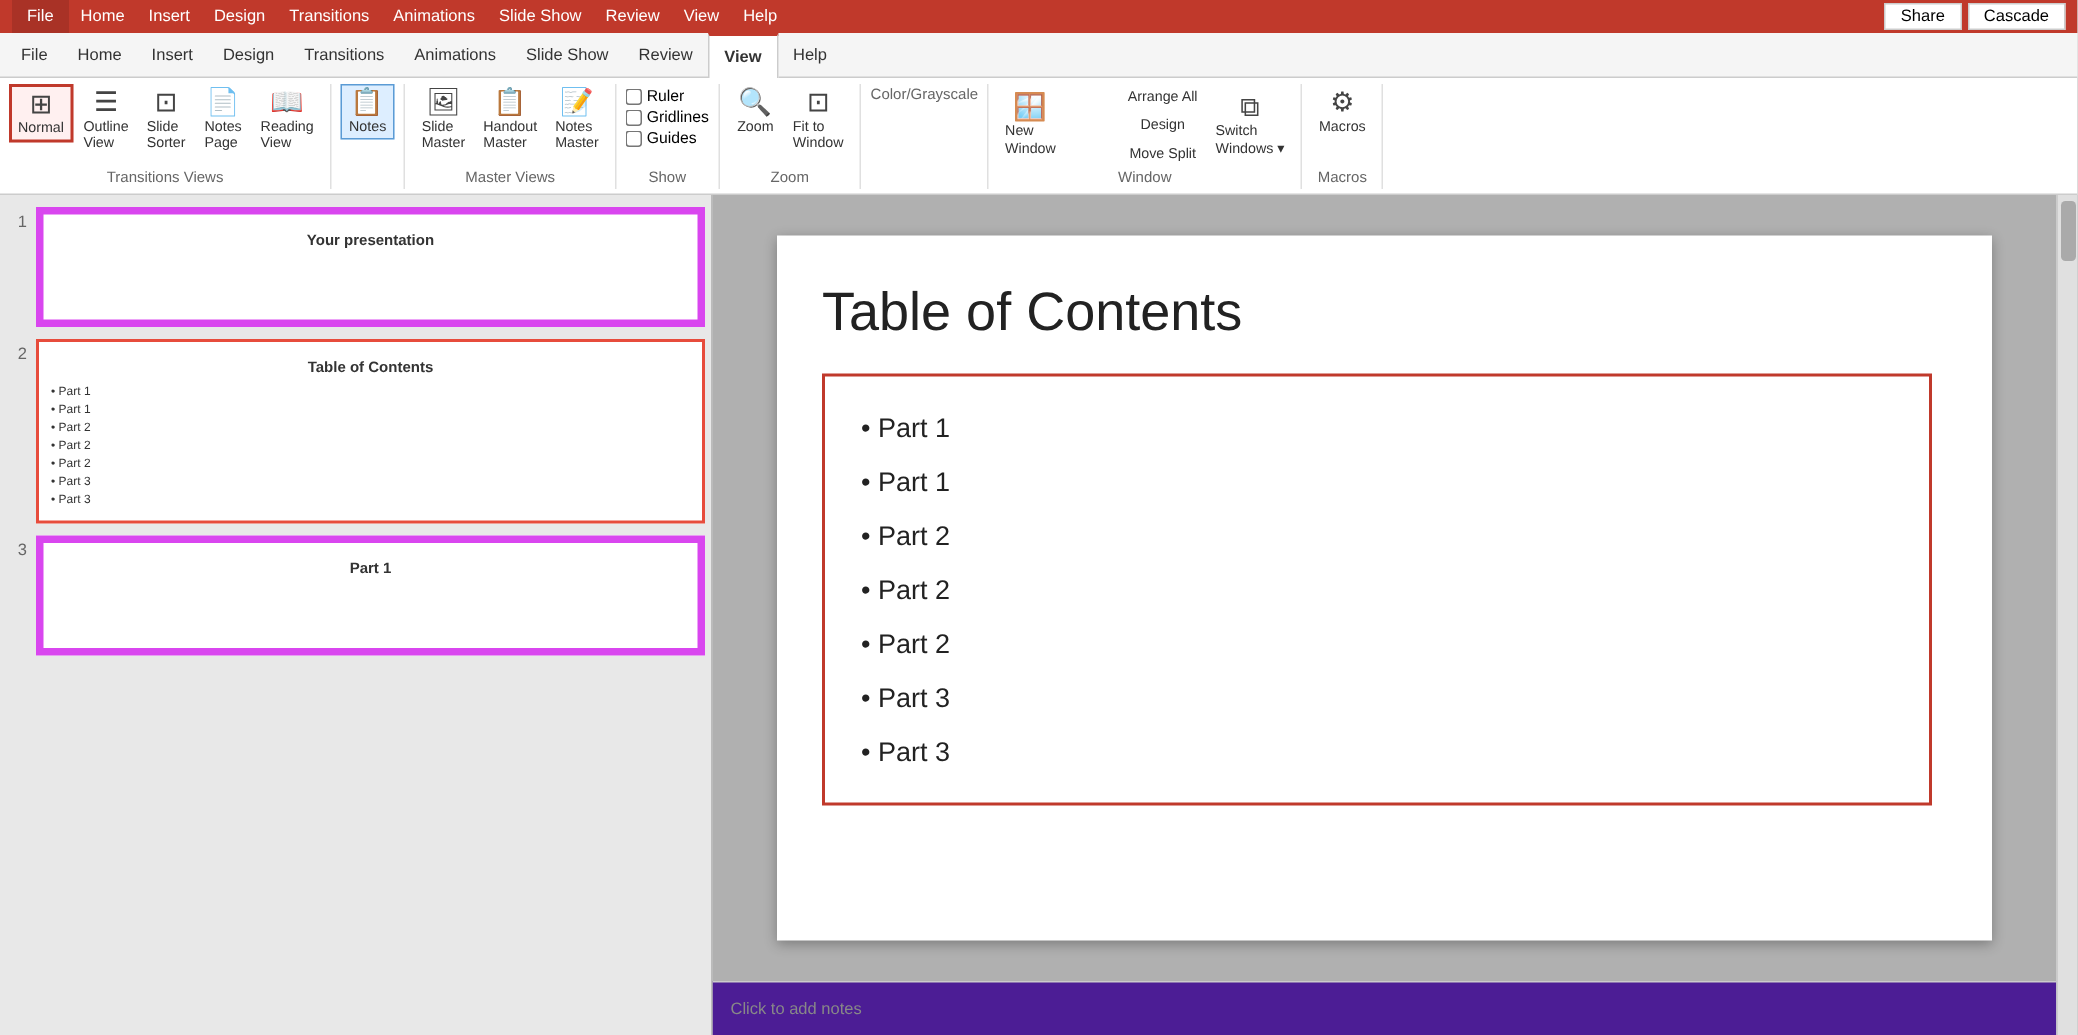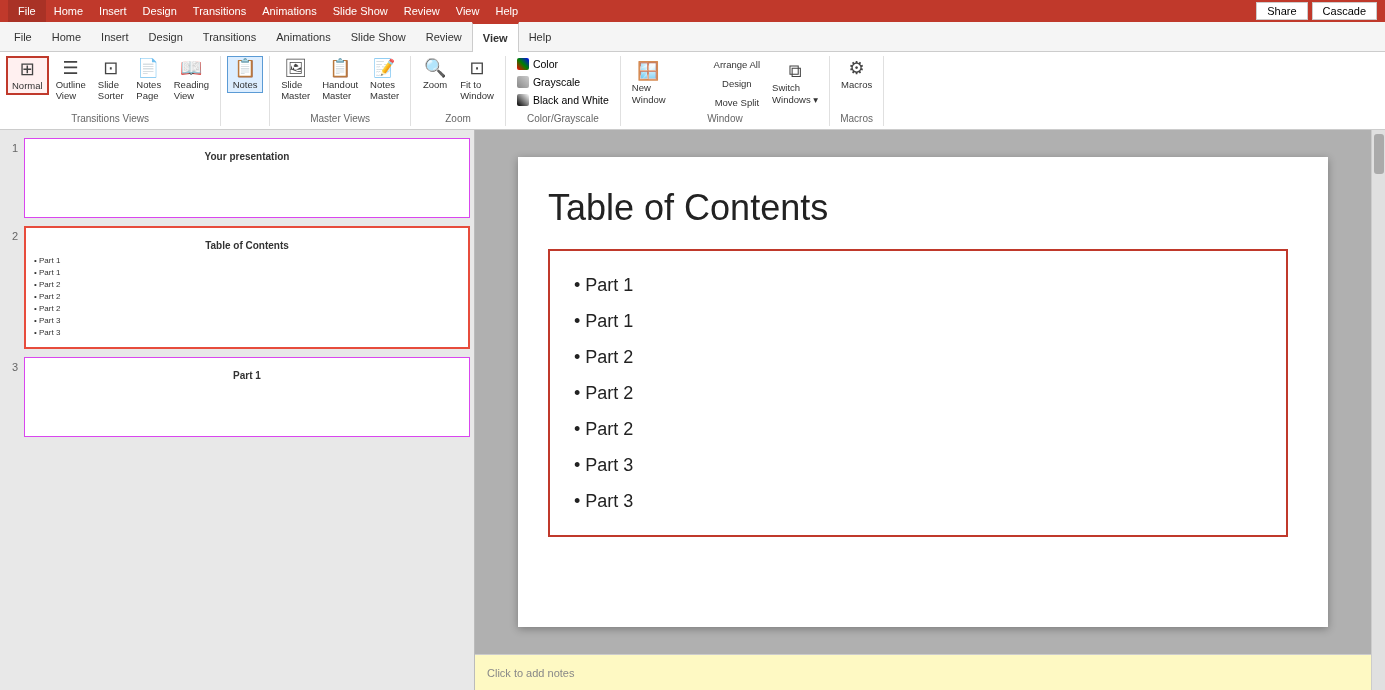--- a/index.html
+++ b/index.html
@@ -206,21 +206,21 @@
     .slide-number {
       font-size: 11px;
       color: #666;
       width: 14px;
       text-align: right;
       padding-top: 4px;
     }
     .slide-thumb {
       flex: 1;
       background: white;
-      border: 1px solid #d946ef;
+      border: 5px solid #d946ef;
       min-height: 80px;
       padding: 8px;
       cursor: pointer;
       position: relative;
     }
     .slide-thumb.selected {
       border: 2px solid #e74c3c;
     }
     .slide-thumb-title {
       font-size: 10px;
@@ -276,21 +276,21 @@
       min-height: 260px;
     }
     .slide-bullet {
       font-size: 18px;
       color: #222;
       line-height: 2;
     }
 
     .notes-bar {
       height: 36px;
-      background: #fef9c3;
+      background: #4c1d95;
       border-top: 1px solid #ccc;
       display: flex;
       align-items: center;
       padding: 0 12px;
       font-size: 11px;
       color: #888;
     }
 
     
     .right-scrollbar {
@@ -397,52 +397,55 @@
           <span class="ribbon-btn-label">Handout<br>Master</span>
         </div>
         <div class="ribbon-btn">
           <span class="ribbon-btn-icon">📝</span>
           <span class="ribbon-btn-label">Notes<br>Master</span>
         </div>
       </div>
       <div class="ribbon-group-label">Master Views</div>
     </div>
 
+    <div class="ribbon-group">
+      <div class="ribbon-group-items">
+        <div class="ribbon-checkboxes">
+          <label class="ribbon-checkbox-item">
+            <input type="checkbox" style="">
+            <span>Ruler</span>
+          </label>
+          <label class="ribbon-checkbox-item">
+            <input type="checkbox" style="">
+            <span>Gridlines</span>
+          </label>
+          <label class="ribbon-checkbox-item">
+            <input type="checkbox" style="">
+            <span>Guides</span>
+          </label>
+        </div>
+      </div>
+      <div class="ribbon-group-label">Show</div>
+    </div>
 
     <div class="ribbon-group">
       <div class="ribbon-group-items">
         <div class="ribbon-btn">
           <span class="ribbon-btn-icon">🔍</span>
           <span class="ribbon-btn-label">Zoom</span>
         </div>
         <div class="ribbon-btn">
           <span class="ribbon-btn-icon">⊡</span>
           <span class="ribbon-btn-label">Fit to<br>Window</span>
         </div>
       </div>
       <div class="ribbon-group-label">Zoom</div>
     </div>
 
     <div class="ribbon-group">
-      <div class="ribbon-group-items">
-        <div class="color-group-items">
-          <div class="color-btn">
-            <div class="color-dot" style="background: linear-gradient(45deg, red, green, blue); border-radius:2px;"></div>
-            <span>Color</span>
-          </div>
-          <div class="color-btn">
-            <div class="color-dot" style="background: linear-gradient(45deg, #888, #ccc); border-radius:2px;"></div>
-            <span>Grayscale</span>
-          </div>
-          <div class="color-btn">
-            <div class="color-dot" style="background: linear-gradient(45deg, #000, #fff); border-radius:2px;"></div>
-            <span>Black and White</span>
-          </div>
-        </div>
-      </div>
       <div class="ribbon-group-label">Color/Grayscale</div>
     </div>
 
     <div class="ribbon-group">
       <div class="ribbon-group-items">
         <div class="ribbon-btn" style="align-self:center;">
           <span class="ribbon-btn-icon">🪟</span>
           <span class="ribbon-btn-label">New<br>Window</span>
         </div>
         <div style="display:flex;flex-direction:column;gap:2px;justify-content:center;">

